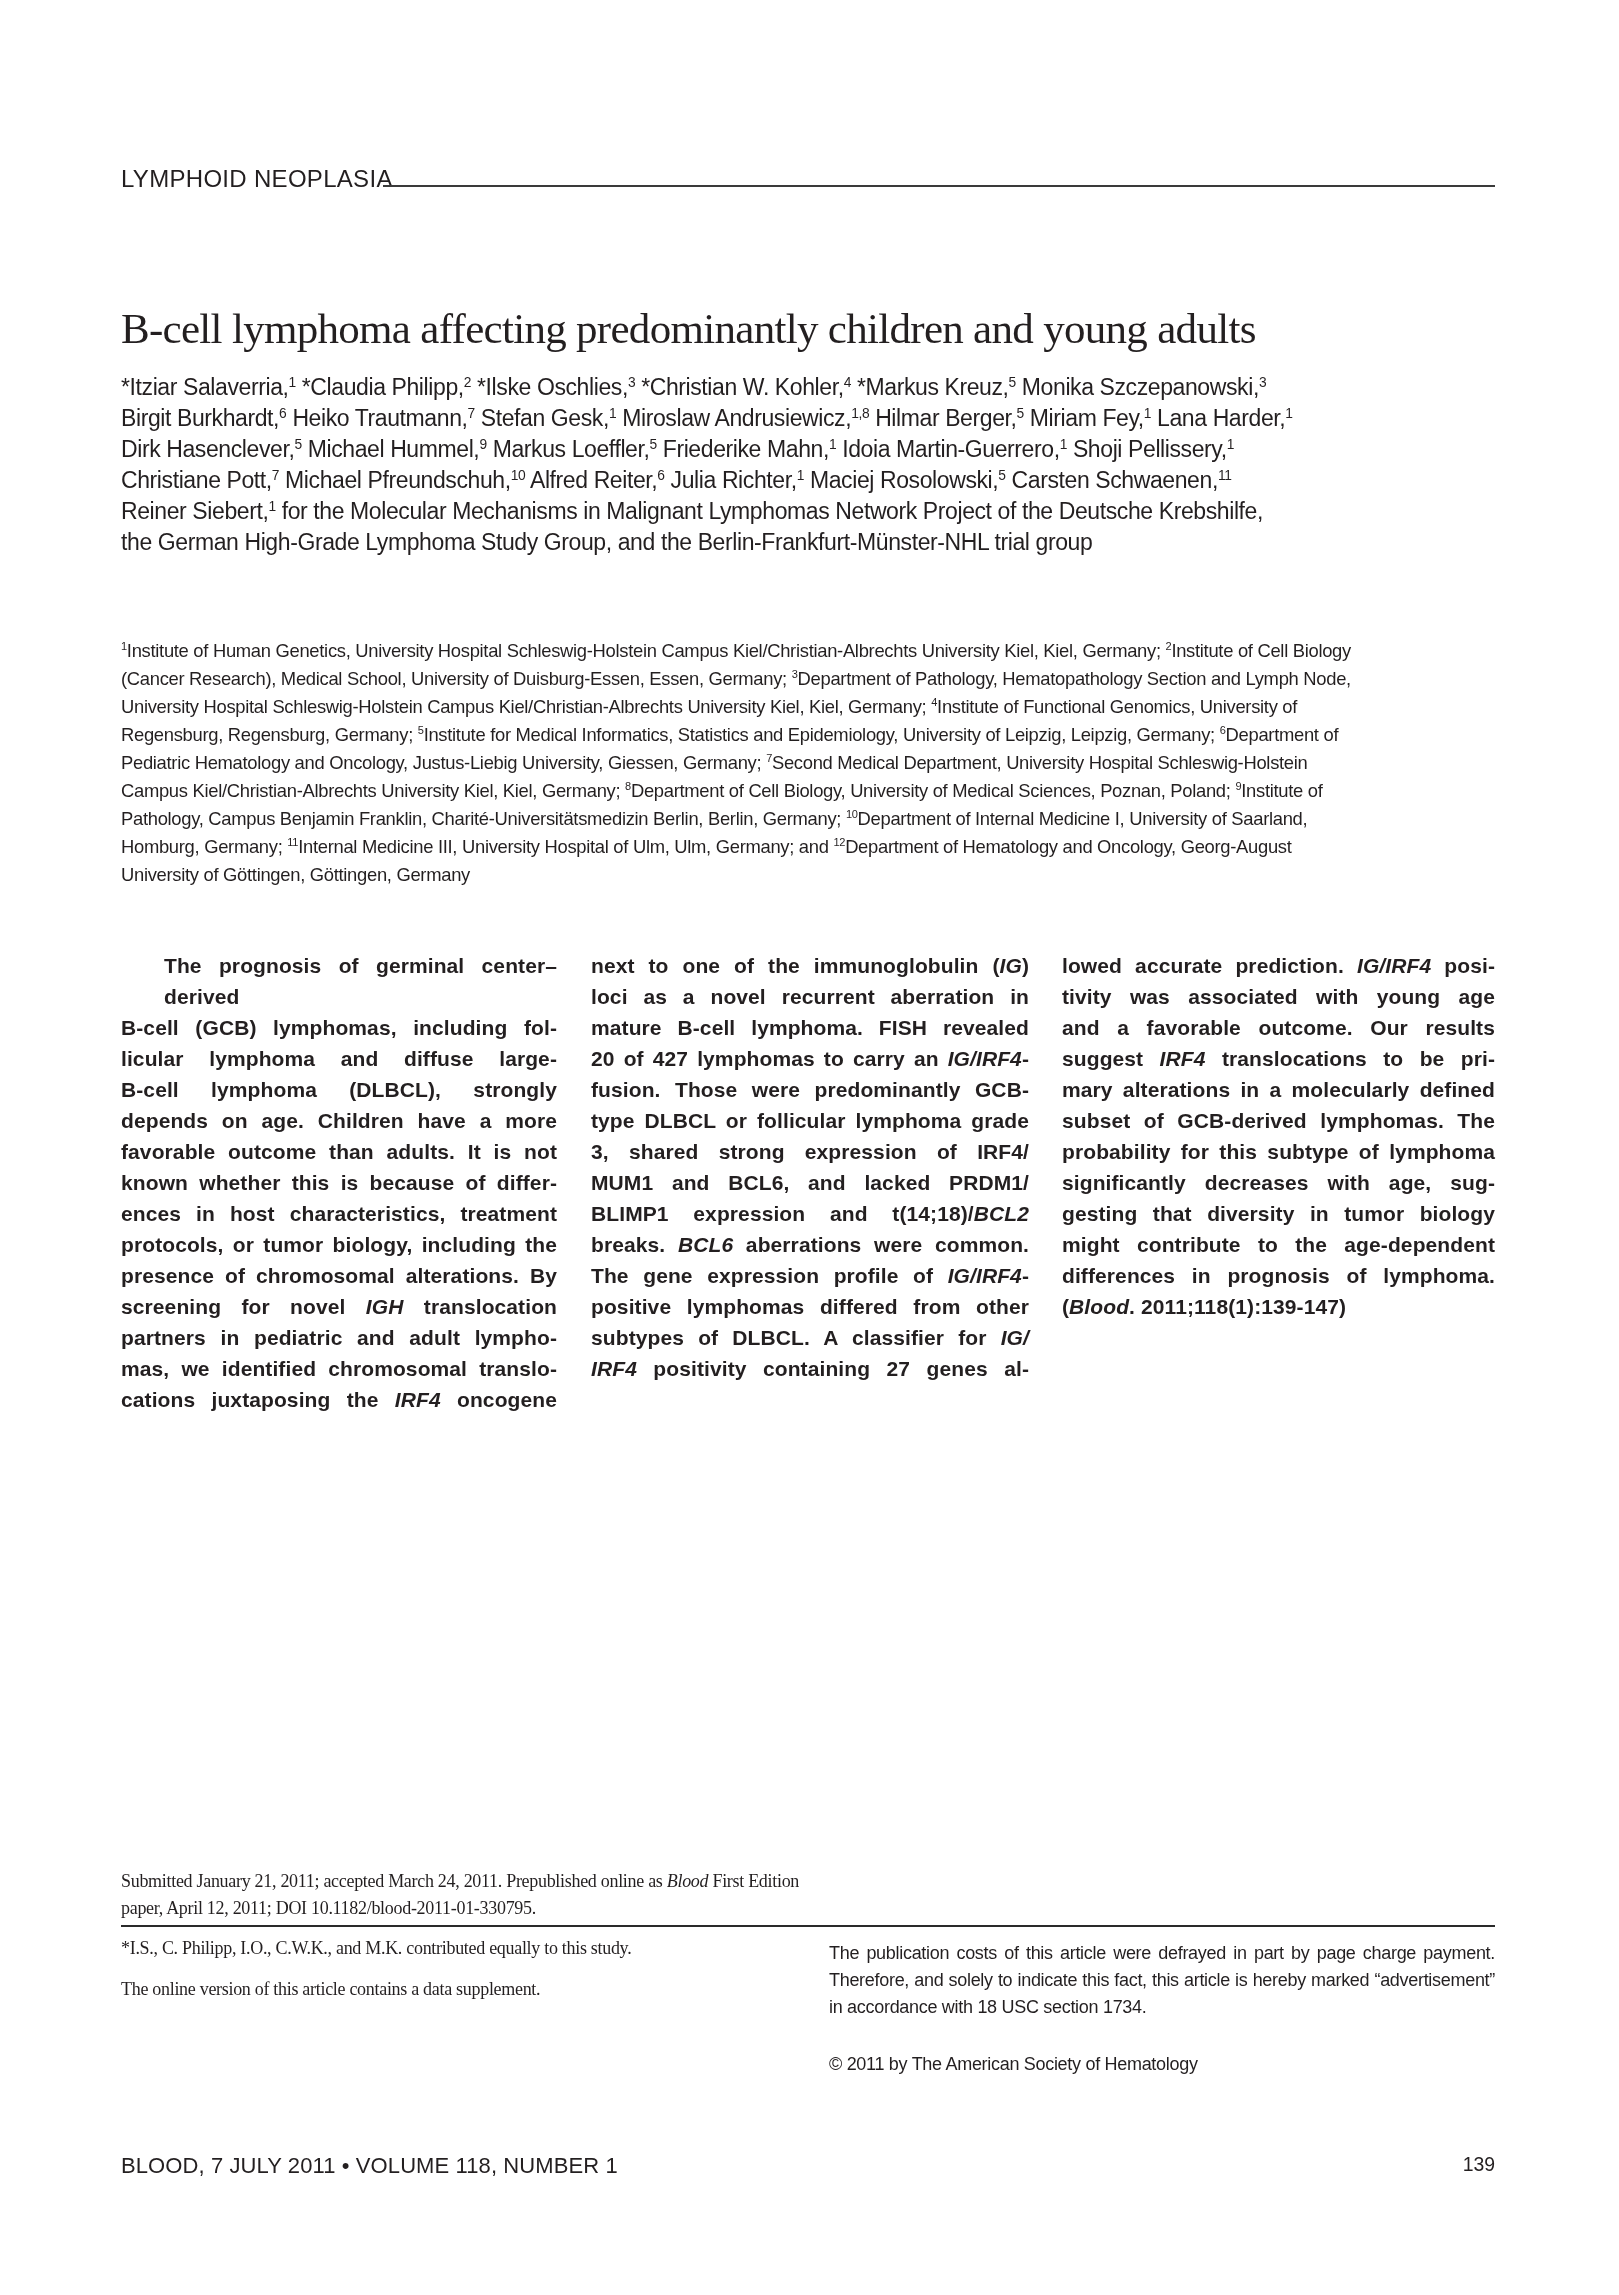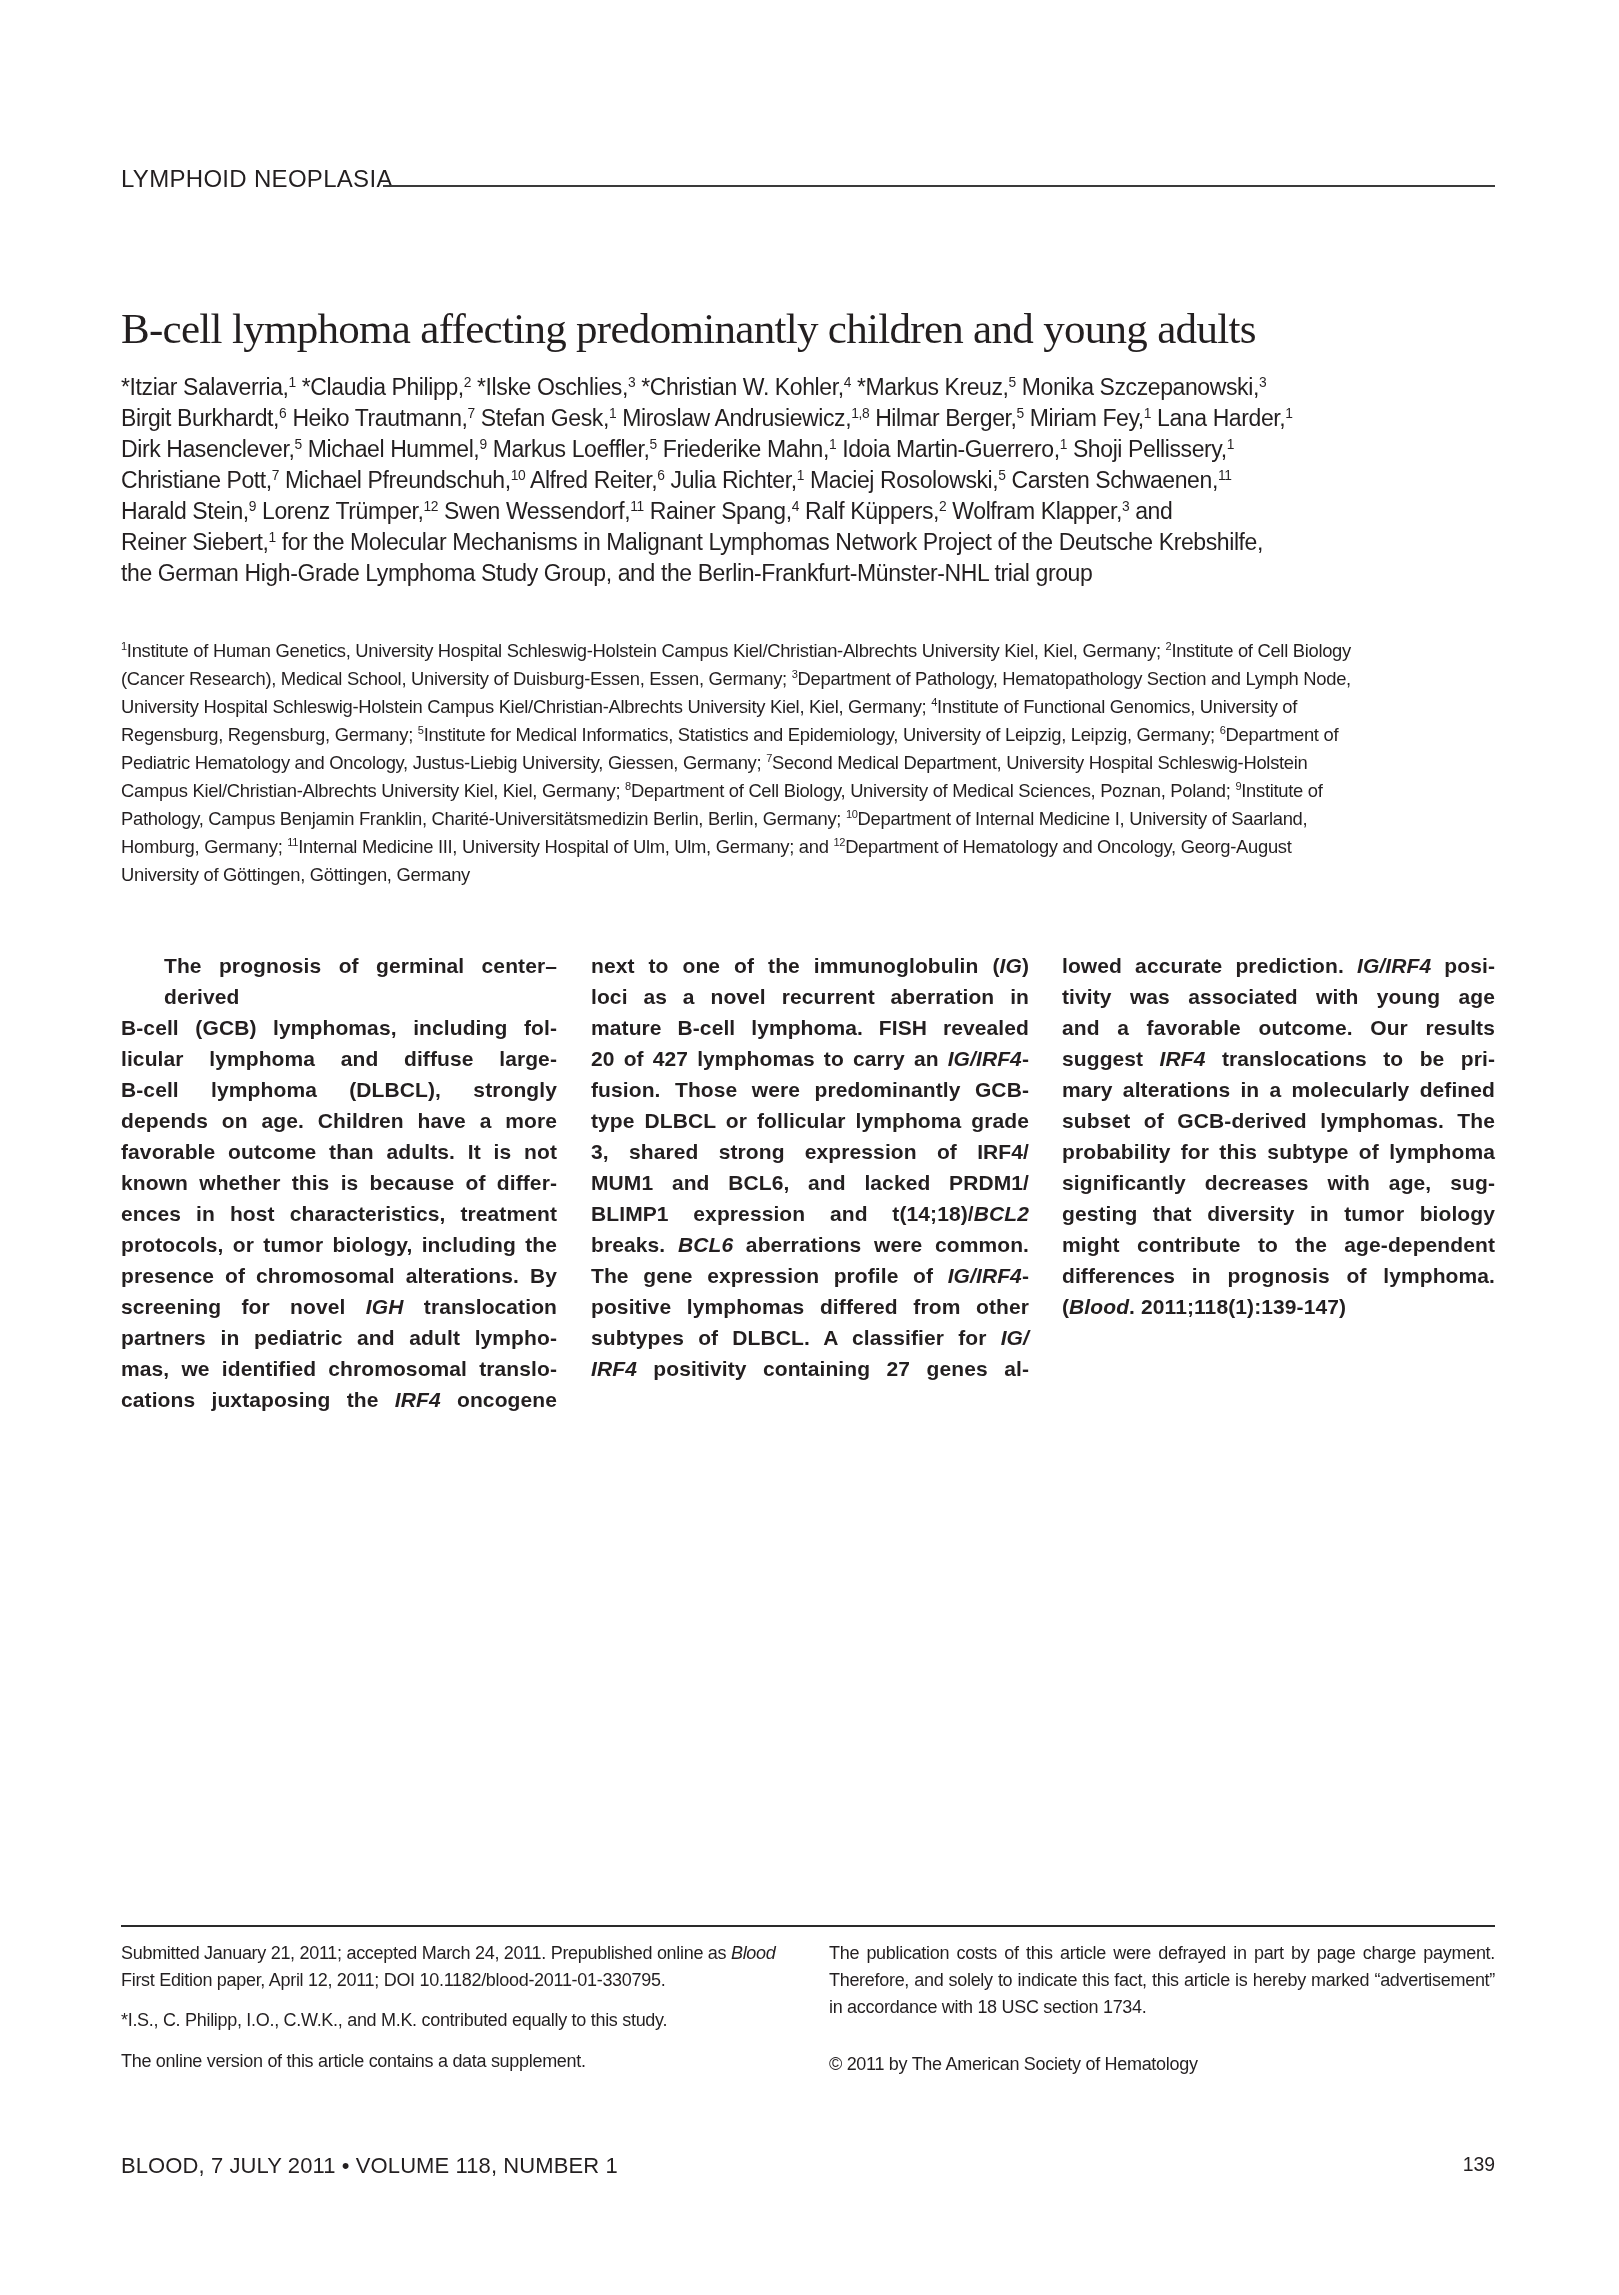--- a/index.html
+++ b/index.html
@@ -13,21 +13,21 @@
   .authors sup, .affil sup { font-size: 60%; line-height: 0; vertical-align: 0.6em; }
   .affil { left: 121px; top: 637px; width: 1377px; font-size: 18.4px; line-height: 28px; letter-spacing: -0.3px; }
   .abstract-col { top: 950px; width: 436px; font-size: 21px; line-height: 31px; font-weight: bold; text-align: justify; letter-spacing: 0.1px; }
   .abstract-col i { font-style: italic; }
   .col1 { left: 121px; }
   .col2 { left: 591px; width: 438px; }
   .col3 { left: 1062px; width: 433px; }
   .foot-rule { left: 121px; top: 1925px; width: 1374px; border-top: 2px solid #2a2a2a; }
   .foot { font-size: 18px; line-height: 27px; letter-spacing: -0.3px; }
   .foot i { font-style: italic; }
-  .foot-left { left: 121px; top: 1940px; width: 690px; }
+  .foot-left { left: 121px; top: 1868px; width: 690px; font-family: Liberation Serif, serif; }
   .foot-left p { margin: 0 0 13.4px 0; }
   .foot-right { left: 829px; top: 1940px; width: 666px; text-align: justify; }
   .foot-right p { margin: 0 0 29.5px 0; }
   .running-foot { left: 121px; top: 2153px; font-size: 22px; letter-spacing: 0.1px; }
   .page-num { left: 1454px; top: 2153px; width: 41px; text-align: right; font-size: 19.4px; }
 </style>
 </head>
 <body>
 
 <div class="abs section-head">LYMPHOID NEOPLASIA</div>
@@ -36,21 +36,20 @@
 <h1 class="abs title" style="margin:0;font-weight:normal;">
   <br>
   <span>B-cell lymphoma affecting predominantly children and young adults</span>
 </h1>
 
 <div class="abs authors" id="authors">
     <div>*Itziar Salaverria,<sup>1</sup> *Claudia Philipp,<sup>2</sup> *Ilske Oschlies,<sup>3</sup> *Christian W. Kohler,<sup>4</sup> *Markus Kreuz,<sup>5</sup> Monika Szczepanowski,<sup>3</sup></div>
     <div>Birgit Burkhardt,<sup>6</sup> Heiko Trautmann,<sup>7</sup> Stefan Gesk,<sup>1</sup> Miroslaw Andrusiewicz,<sup>1,8</sup> Hilmar Berger,<sup>5</sup> Miriam Fey,<sup>1</sup> Lana Harder,<sup>1</sup></div>
     <div>Dirk Hasenclever,<sup>5</sup> Michael Hummel,<sup>9</sup> Markus Loeffler,<sup>5</sup> Friederike Mahn,<sup>1</sup> Idoia Martin-Guerrero,<sup>1</sup> Shoji Pellissery,<sup>1</sup></div>
     <div>Christiane Pott,<sup>7</sup> Michael Pfreundschuh,<sup>10</sup> Alfred Reiter,<sup>6</sup> Julia Richter,<sup>1</sup> Maciej Rosolowski,<sup>5</sup> Carsten Schwaenen,<sup>11</sup></div>
-    <div>Harald Stein,<sup>9</sup> Lorenz Trümper,<sup>12</sup> Swen Wessendorf,<sup>11</sup> Rainer Spang,<sup>4</sup> Ralf Küppers,<sup>2</sup> Wolfram Klapper,<sup>3</sup> and</div>
     <div>Reiner Siebert,<sup>1</sup> for the Molecular Mechanisms in Malignant Lymphomas Network Project of the Deutsche Krebshilfe,</div>
     <div>the German High-Grade Lymphoma Study Group, and the Berlin-Frankfurt-Münster-NHL trial group</div>
   </div>
 
 <div class="abs affil" id="affil">
     <div><sup>1</sup>Institute of Human Genetics, University Hospital Schleswig-Holstein Campus Kiel/Christian-Albrechts University Kiel, Kiel, Germany; <sup>2</sup>Institute of Cell Biology</div>
     <div>(Cancer Research), Medical School, University of Duisburg-Essen, Essen, Germany; <sup>3</sup>Department of Pathology, Hematopathology Section and Lymph Node,</div>
     <div>University Hospital Schleswig-Holstein Campus Kiel/Christian-Albrechts University Kiel, Kiel, Germany; <sup>4</sup>Institute of Functional Genomics, University of</div>
     <div>Regensburg, Regensburg, Germany; <sup>5</sup>Institute for Medical Informatics, Statistics and Epidemiology, University of Leipzig, Leipzig, Germany; <sup>6</sup>Department of</div>
     <div>Pediatric Hematology and Oncology, Justus-Liebig University, Giessen, Germany; <sup>7</sup>Second Medical Department, University Hospital Schleswig-Holstein</div>

